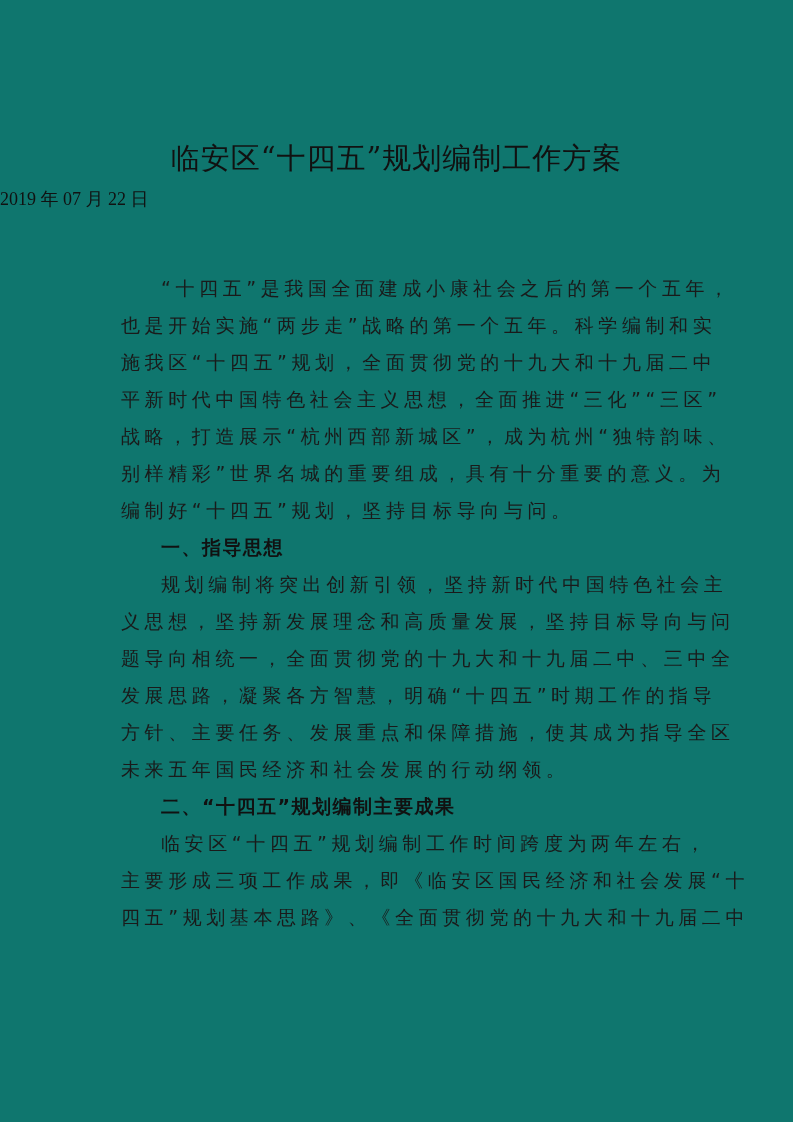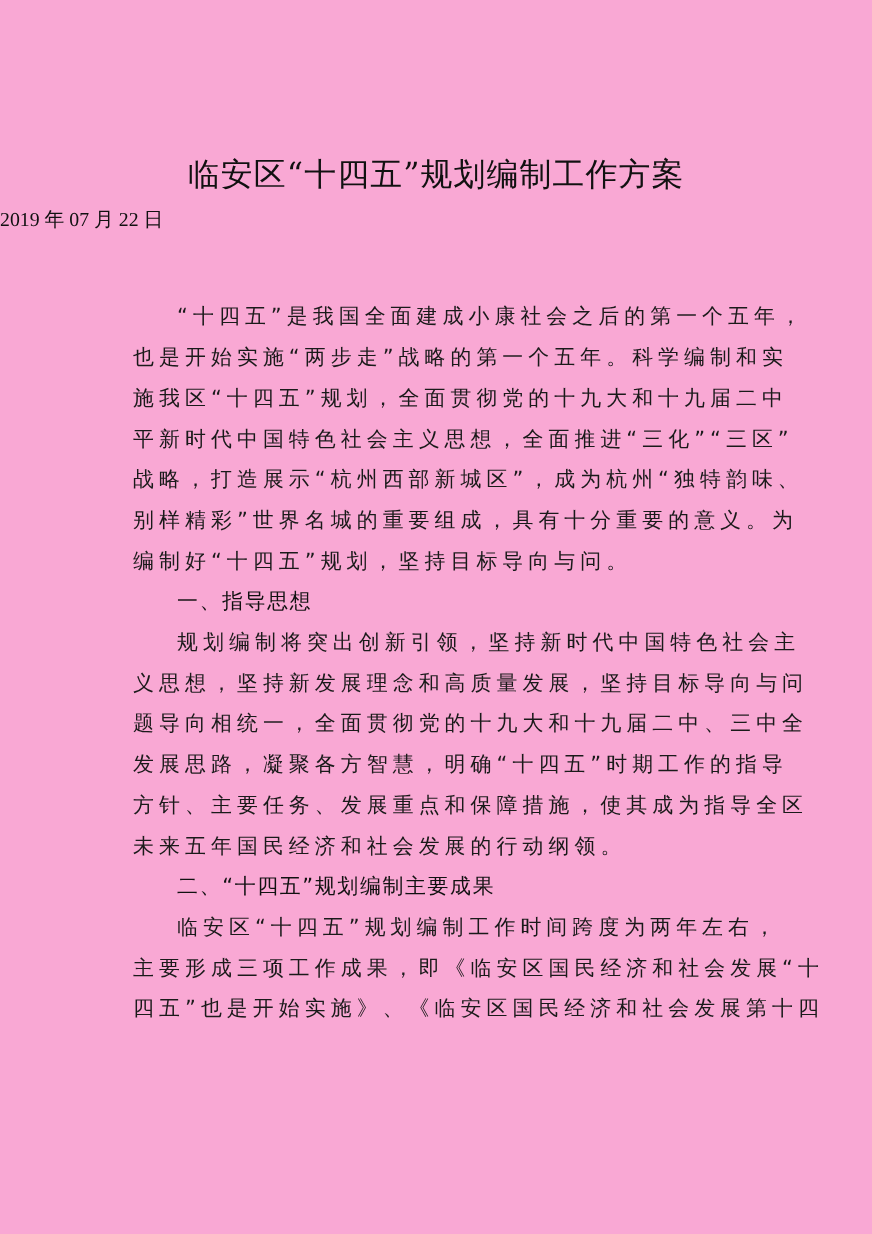--- a/index.html
+++ b/index.html
@@ -13,21 +13,21 @@
       position: relative;
       overflow: hidden;
       color: #111111;
       font-family: "DejaVu Serif", "Liberation Serif", serif;
     }
     .page {
       position: absolute;
       left: 0; top: 0;
       width: 793px;
       height: 1122px;
-      background: #f9a8d4;
+      background: #0f766e;
     }
     .title {
       position: absolute;
       left: 0;
       top: 138px;
       width: 793px;
       text-align: center;
       font-size: 29px;
       line-height: 40px;
       font-weight: normal;
@@ -59,21 +59,21 @@
       letter-spacing: 4.6px;
       font-family: "DejaVu Sans", "Liberation Sans", sans-serif;
       font-weight: normal;
       color: #1a1a1a;
     }
     .line.indent {
       padding-left: 40px;
     }
     .line.heading {
       padding-left: 40px;
-      font-weight: normal;
+      font-weight: bold;
       letter-spacing: 1.5px;
       color: #111111;
     }
   </style>
 </head>
 <body>
 
 <div class="page">
   <h1 class="title">临安区“十四五”规划编制工作方案</h1>
   <div class="date">2019 年 07 月 22 日</div>
@@ -93,15 +93,15 @@
     <span class="line">义思想，坚持新发展理念和高质量发展，坚持目标导向与问</span>
     <span class="line">题导向相统一，全面贯彻党的十九大和十九届二中、三中全</span>
     <span class="line">发展思路，凝聚各方智慧，明确“十四五”时期工作的指导</span>
     <span class="line">方针、主要任务、发展重点和保障措施，使其成为指导全区</span>
     <span class="line">未来五年国民经济和社会发展的行动纲领。</span>
 
     <span class="line heading">二、“十四五”规划编制主要成果</span>
 
     <span class="line indent">临安区“十四五”规划编制工作时间跨度为两年左右，</span>
     <span class="line">主要形成三项工作成果，即《临安区国民经济和社会发展“十</span>
-    <span class="line">四五”也是开始实施》、《临安区国民经济和社会发展第十四</span>
+    <span class="line">四五”规划基本思路》、《全面贯彻党的十九大和十九届二中</span>
   </div>
 </div>
 
 </body></html>

